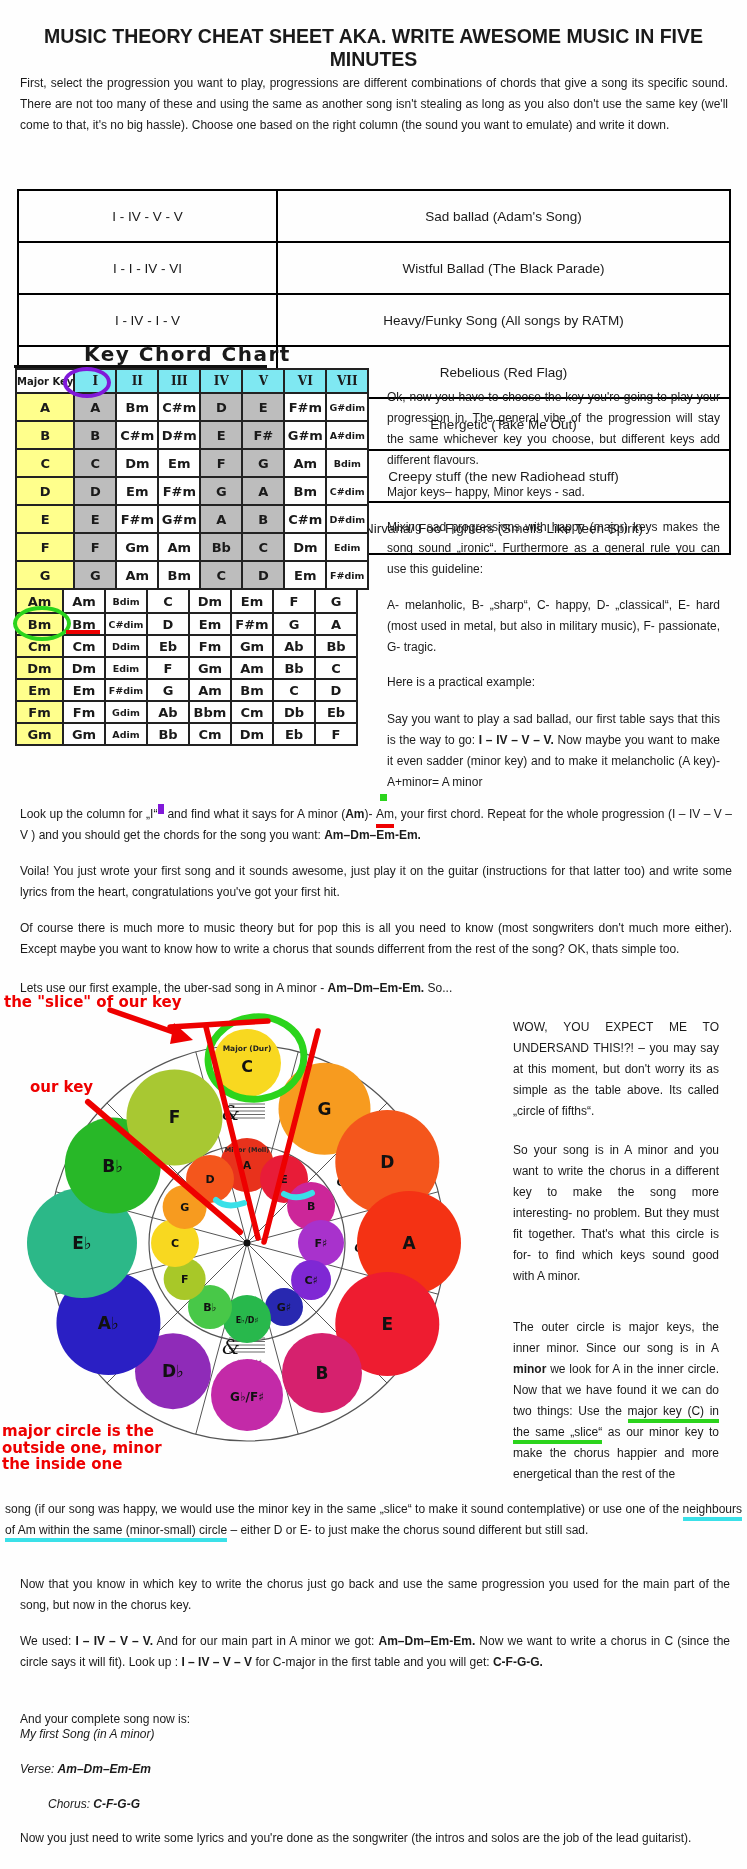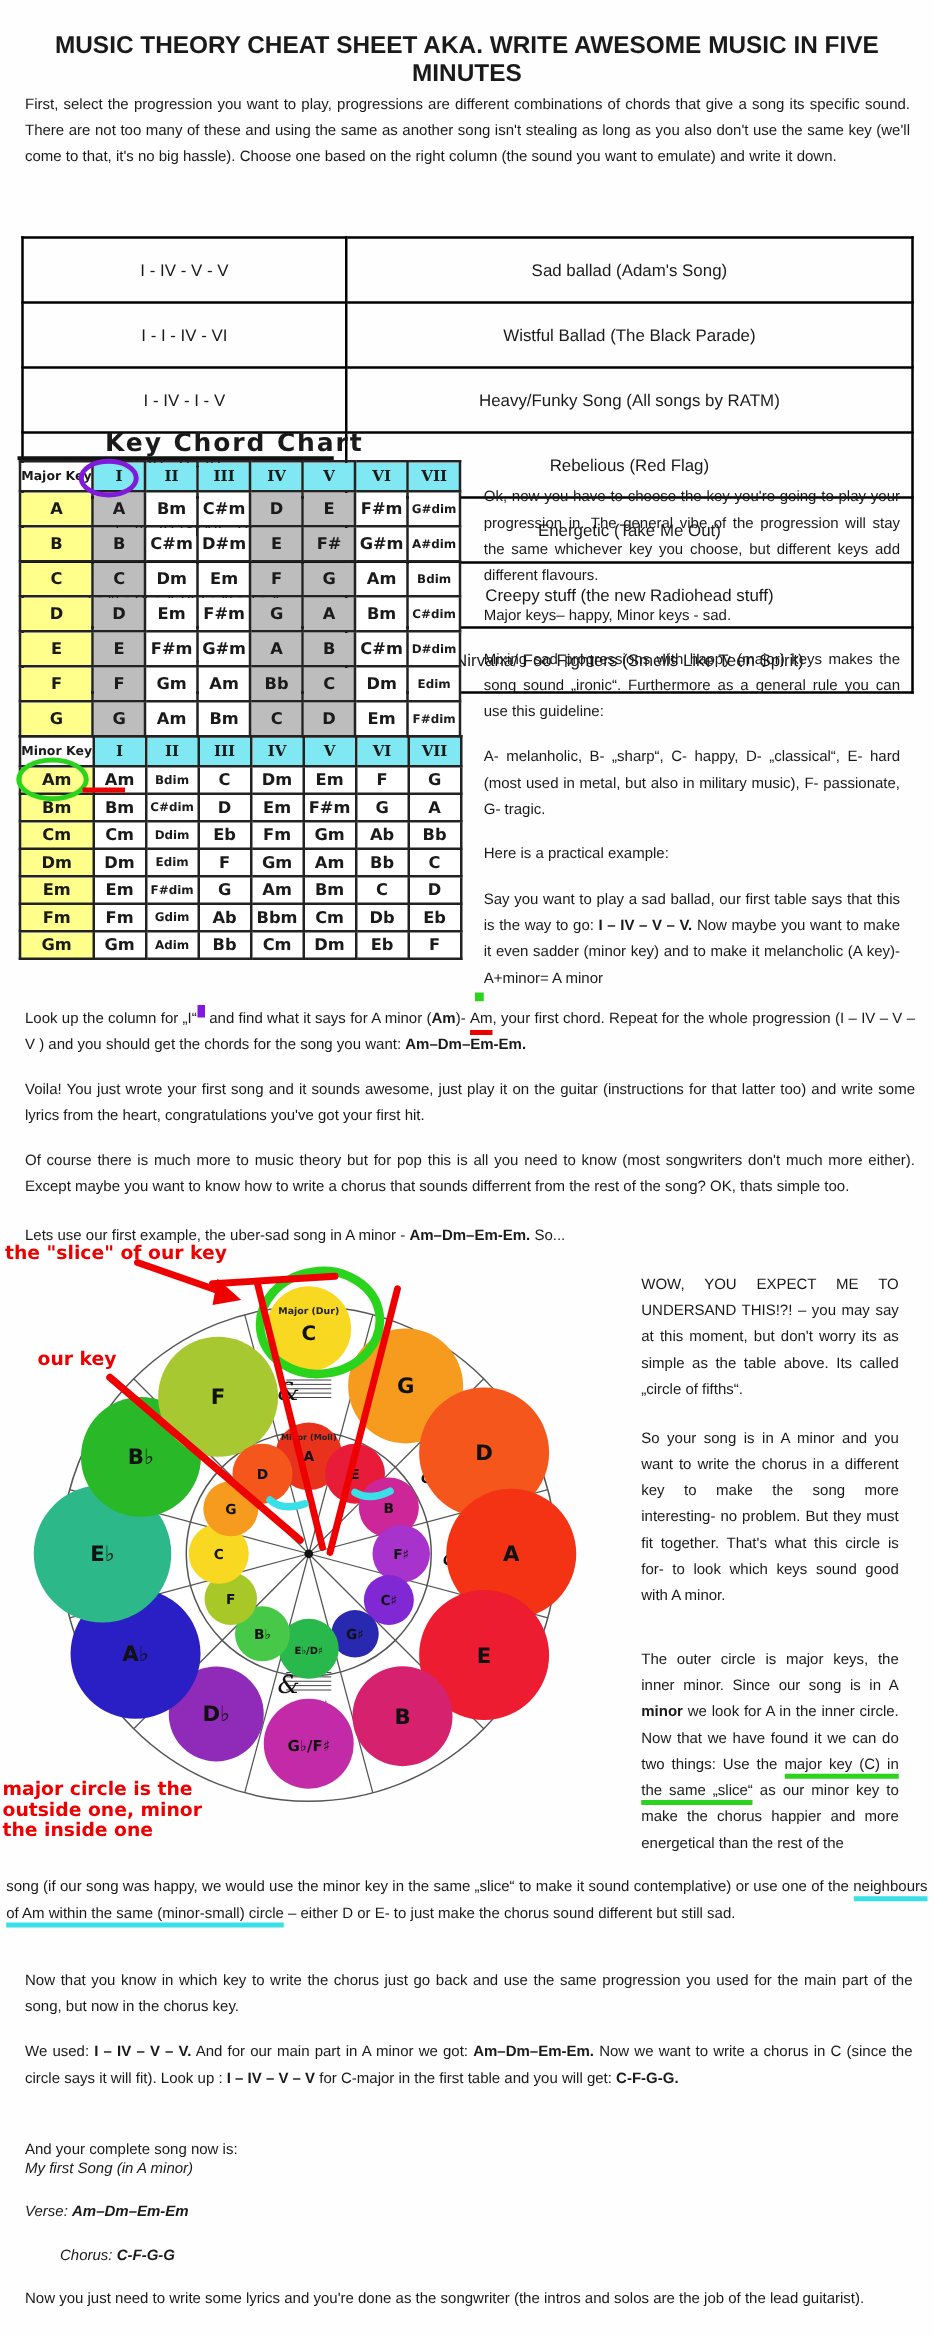--- a/index.html
+++ b/index.html
@@ -202,30 +202,20 @@
         <col class="kc">
         <col class="cc">
         <col class="cc">
         <col class="cc">
         <col class="cc">
         <col class="cc">
         <col class="cc">
         <col class="cc">
       </colgroup>
       <tbody>
-        <tr>
-          <td class="keyhead">Minor Key</td>
-          <td class="num" style="background: rgb(127, 232, 242);">I</td>
-          <td class="num" style="background: rgb(127, 232, 242);">II</td>
-          <td class="num" style="background: rgb(127, 232, 242);">III</td>
-          <td class="num" style="background: rgb(127, 232, 242);">IV</td>
-          <td class="num" style="background: rgb(127, 232, 242);">V</td>
-          <td class="num" style="background: rgb(127, 232, 242);">VI</td>
-          <td class="num" style="background: rgb(127, 232, 242);">VII</td>
-        </tr>
         <tr>
           <td style="background: rgb(255, 255, 140);">Am</td>
           <td>Am</td>
           <td class="dim">Bdim</td>
           <td>C</td>
           <td>Dm</td>
           <td>Em</td>
           <td>F</td>
           <td>G</td>
         </tr>
@@ -471,21 +461,21 @@
       <polygon points="174,33 193,50 170,54" fill="#ee0000"></polygon>
       <line x1="88" y1="112" x2="240" y2="242" stroke="#ee0000" stroke-width="6" stroke-linecap="round"></line>
       <path d="M 216 210 Q 226 219 244 213" fill="none" stroke="#3ae0e8" stroke-width="6" stroke-linecap="round"></path>
       <path d="M 284 204 Q 296 211 312 203" fill="none" stroke="#3ae0e8" stroke-width="6" stroke-linecap="round"></path>
     </svg>
   <div class="abs redtxt" id="slice-label">the "slice" of our key</div>
   <div class="abs redtxt" id="our-key-label">our key</div>
   <div class="abs redtxt" id="circle-note">major circle is the outside one, minor the inside one</div>
 
   <p class="abs para rcol" id="rp1">WOW, YOU EXPECT ME TO UNDERSAND THIS!?! – you may say at this moment, but don't worry its as simple as the table above. Its called „circle of fifths“.</p>
-  <p class="abs para rcol" id="rp2">So your song is in A minor and you want to write the chorus in a different key to make the song more interesting- no problem. But they must fit together. That's what this circle is for- to look which keys sound good with A minor.</p>
+  <p class="abs para rcol" id="rp2">So your song is in A minor and you want to write the chorus in a different key to make the song more interesting- no problem. But they must fit together. That's what this circle is for- to find which keys sound good with A minor.</p>
   <p class="abs para rcol" id="rp3"><span>The outer circle is major keys, the inner minor. Since our song is in A </span><span class="b">minor</span><span> we look for A in the inner circle. Now that we have found it we can do two things: Use the </span><span class="useg" style="border-bottom: 4px solid rgb(43, 212, 28);">major key (C) in the same „slice“</span><span> as our minor key to make the chorus happier and more energetical than the rest of the</span></p>
 
   <p class="abs para" id="fullwidth"><span>song (if our song was happy, we would use the minor key in the same „slice“ to make it sound contemplative)  or use one of the </span><span class="useg" style="border-bottom: 4px solid rgb(58, 224, 232);">neighbours of Am within the same (minor-small) circle</span><span> – either D or E- to just make the chorus sound different but still sad.</span></p>
   <p class="abs para" id="nowthat">Now that you know in which key to write the chorus just go back and use the same progression you used for the main part of the song, but now in the chorus key.</p>
   <p class="abs para" id="weused"><span>We used: </span><span class="b">I – IV – V – V.</span><span> And for our main part in A minor we got: </span><span class="b">Am–Dm–Em-Em.</span><span> Now we want to write a chorus in C (since the circle says it will fit). Look  up : </span><span class="b">I – IV – V – V</span><span> for C-major in the first table and you will get: </span><span class="b">C-F-G-G.</span></p>
   <p class="abs para" id="complete">And your complete song now is:</p>
   <p class="abs para" id="song1">My first Song (in A minor)</p>
   <p class="abs para" id="song2"><span class="i">Verse: </span><span class="bi">Am–Dm–Em-Em</span></p>
   <p class="abs para" id="song3"><span class="i">Chorus: </span><span class="bi">C-F-G-G</span></p>
   <p class="abs para" id="final">Now you just need to write some lyrics and you're done as the songwriter (the intros and solos are the job of the lead guitarist).</p>

